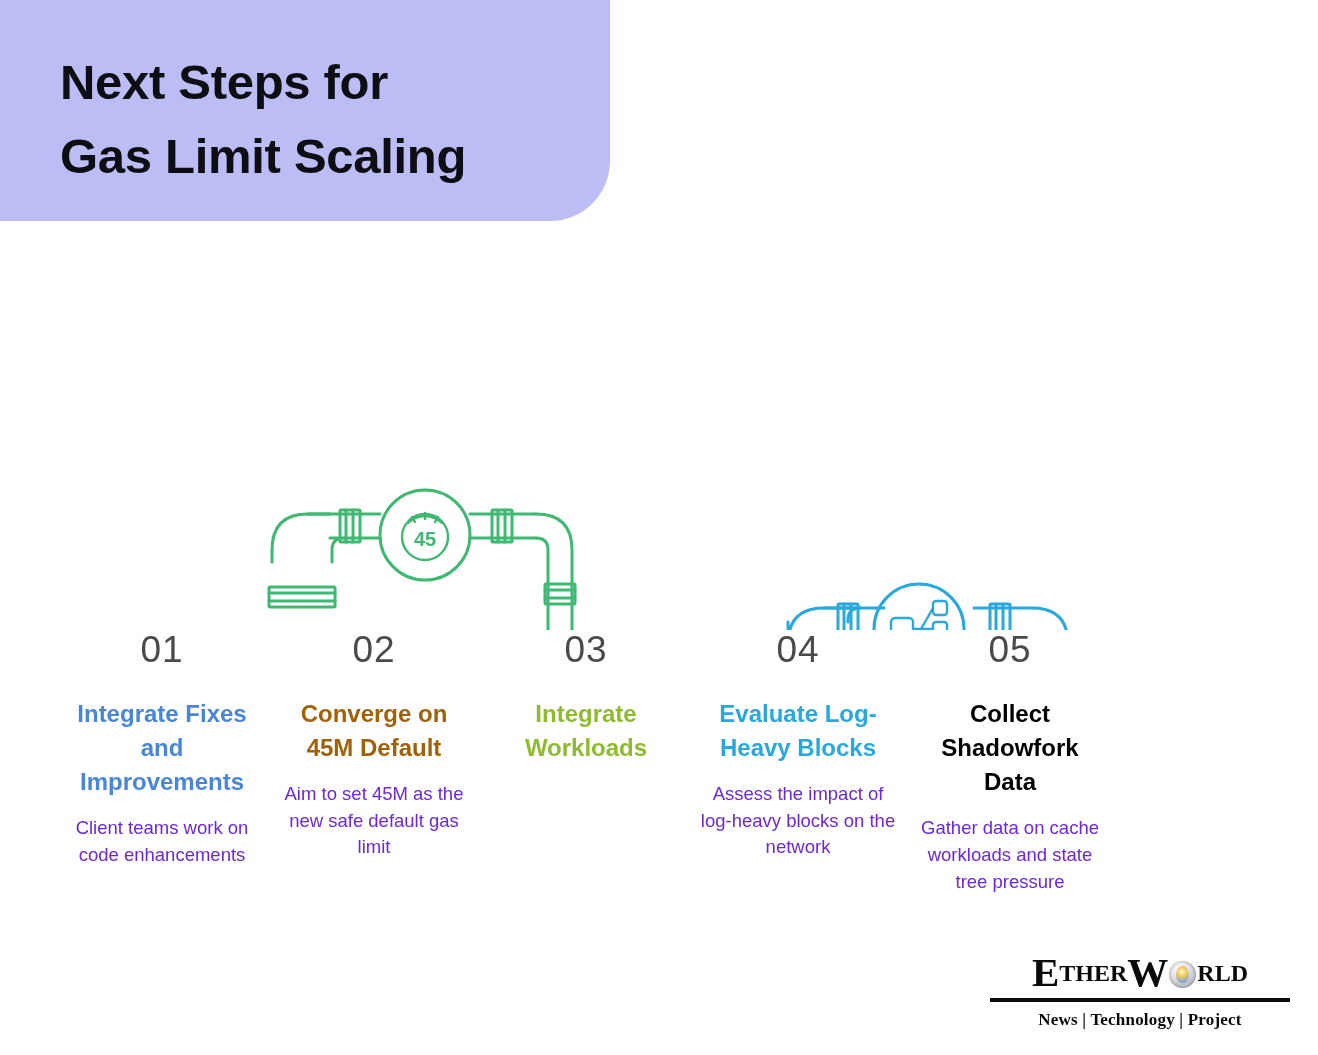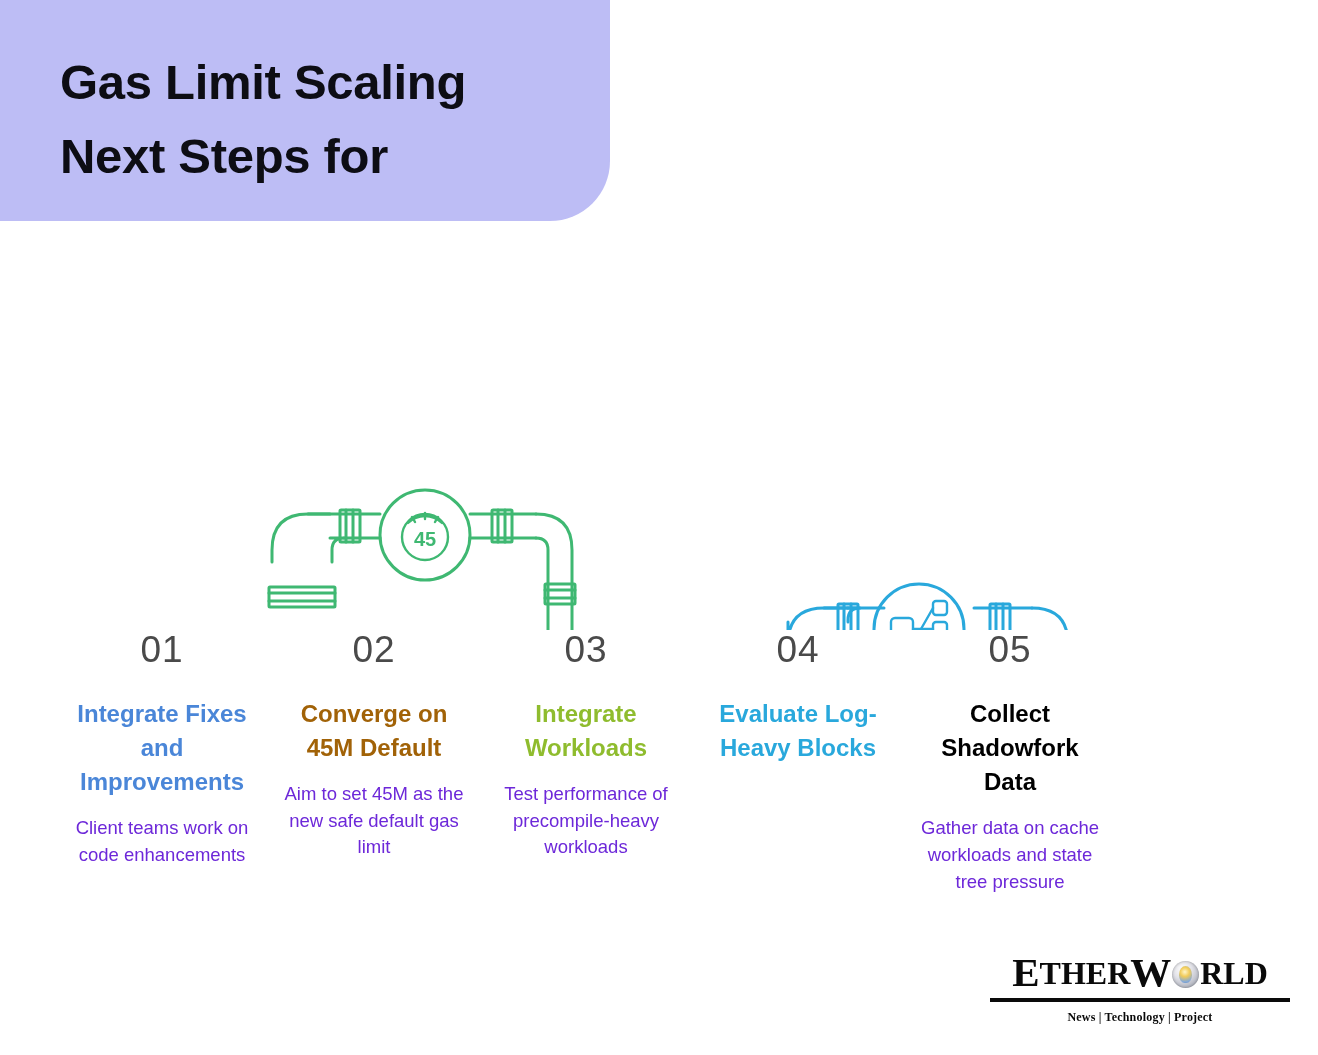--- a/index.html
+++ b/index.html
@@ -101,21 +101,21 @@
     font-weight: bold;
     color: #0a0a0a;
     letter-spacing: 0px;
     line-height: 1;
     display: flex;
     align-items: center;
     justify-content: center;
     white-space: nowrap;
   }
   #logo-wordmark .cap { font-size: 41px; }
-  #logo-wordmark .sm  { font-size: 32px; }
+  #logo-wordmark .sm  { font-size: 24px; }
   #logo-globe {
     display: inline-block;
     width: 27px;
     height: 27px;
     border-radius: 50%;
     margin: 0 1px;
     background:
       radial-gradient(circle at 38% 30%, #fdfdfd 0%, #e2e2e8 38%, #b9bcc6 70%, #8e919c 100%);
     position: relative;
     top: 2px;
@@ -130,35 +130,35 @@
     background: radial-gradient(circle at 45% 35%, #fff6c8 0%, #f2c94c 35%, #7ea6d8 75%, #4f7fb5 100%);
     opacity: 0.92;
   }
   #logo-rule {
     height: 4px;
     background: #0a0a0a;
     margin: 5px 0 7px 0;
   }
   #logo-tagline {
     font-family: "Liberation Serif", serif;
-    font-size: 12px;
+    font-size: 17px;
     font-weight: bold;
     color: #0a0a0a;
     letter-spacing: 0.2px;
     margin-top: 8px;
   }
 </style>
 </head>
 <body>
 
 <div id="page">
 
   <div id="title-banner">
+    <div class="tline">Next Steps for</div>
     <div class="tline">Gas Limit Scaling</div>
-    <div class="tline">Next Steps for</div>
   </div>
 
   <svg id="pipeline" viewBox="0 0 1318 398">
     <defs>
       <linearGradient id="g-blue-green" x1="0" y1="1" x2="0" y2="0">
         <stop offset="0%" stop-color="#4a86d8"></stop>
           <stop offset="100%" stop-color="#3fb872"></stop>
       </linearGradient>
       <linearGradient id="g-green-olive" x1="0" y1="0" x2="0" y2="1">
         <stop offset="0%" stop-color="#3fb872"></stop>
@@ -404,26 +404,26 @@
 
     <div class="step" id="step-2">
       <div class="step-num">02</div>
       <div class="step-title" style="color:#a16207">Converge on 45M Default</div>
       <div class="step-desc">Aim to set 45M as the new safe default gas limit</div>
     </div>
 
     <div class="step" id="step-3">
       <div class="step-num">03</div>
       <div class="step-title" style="color:#8fbc2e">Integrate Workloads</div>
-      <div class="step-desc">Test performance of precompile-heavy workloads</div>
     </div>
 
     <div class="step" id="step-4">
       <div class="step-num">04</div>
       <div class="step-title" style="color:#29a8dc">Evaluate Log-Heavy Blocks</div>
+      <div class="step-desc">Assess the impact of log-heavy blocks on the network</div>
     </div>
 
     <div class="step" id="step-5">
       <div class="step-num">05</div>
       <div class="step-title" style="color:#000000">Collect Shadowfork Data</div>
       <div class="step-desc">Gather data on cache workloads and state tree pressure</div>
     </div>
 
   </div>
 

